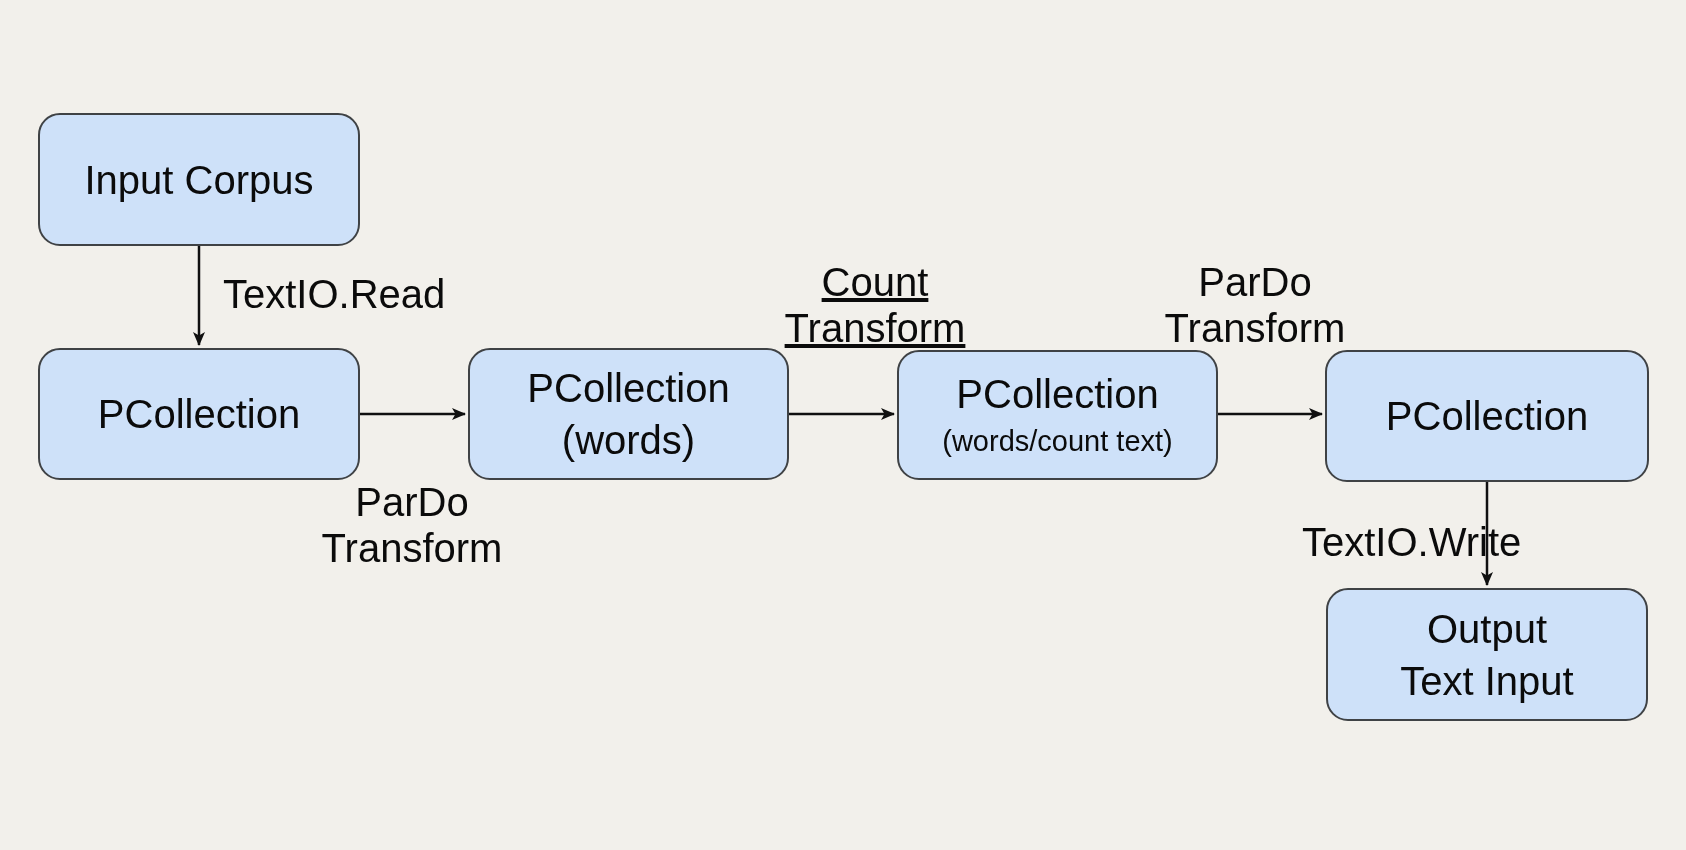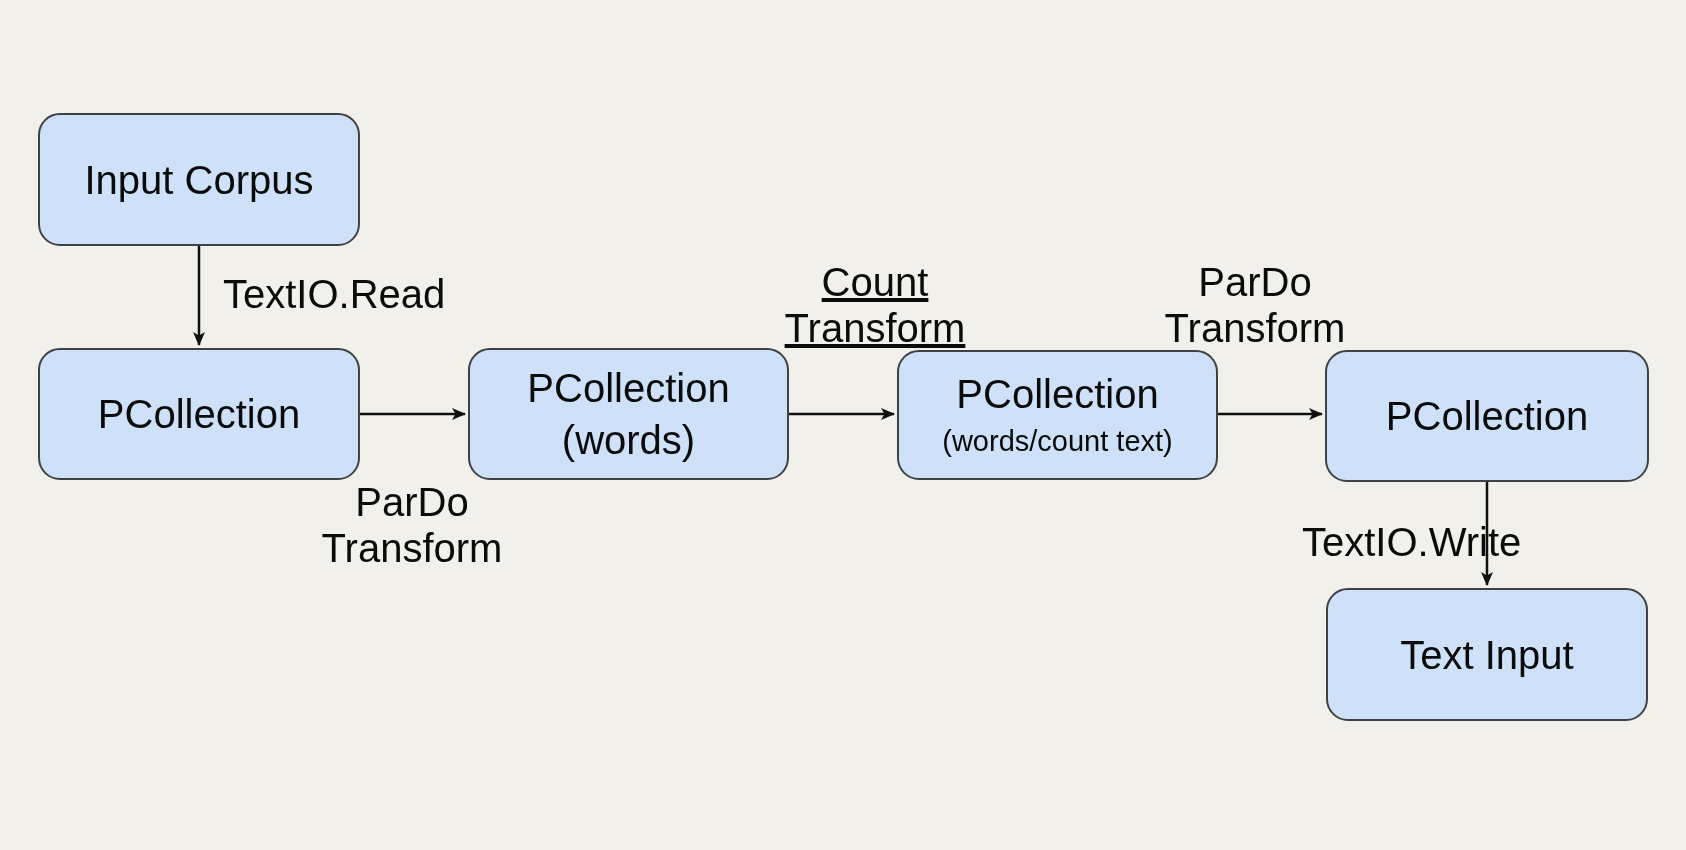--- a/index.html
+++ b/index.html
@@ -118,20 +118,21 @@
   <div class="node" id="node-word-count-pairs">
     <div class="title">PCollection</div>
     <div class="subtitle-small">(words/count text)</div>
   </div>
 
   <div class="node" id="node-formatted-output">
     <div class="title">PCollection</div>
   </div>
 
   <div class="node" id="node-output-text-file">
+    <div class="title">Output</div>
     <div class="title">Text Input</div>
   </div>
 
   <div class="edge-label" id="label-textio-read">TextIO.Read</div>
 
   <div class="edge-label centered" id="label-pardo-transform-1">
     <div>ParDo</div>
     <div>Transform</div>
   </div>
 

